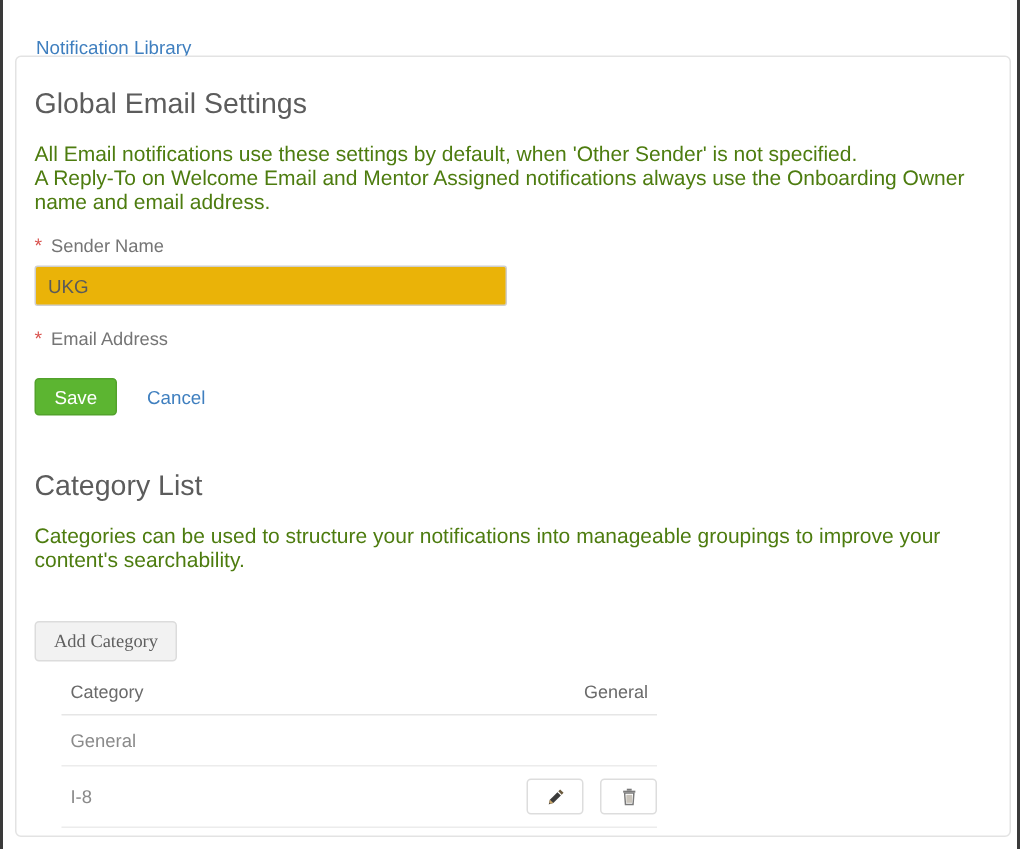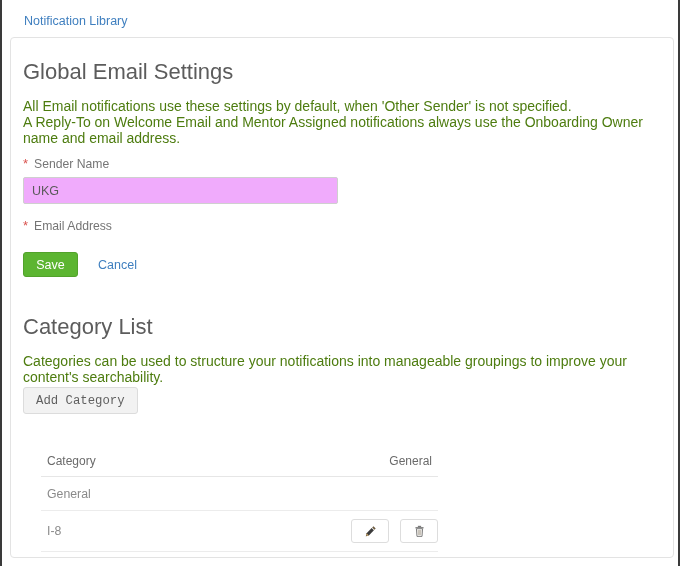--- a/index.html
+++ b/index.html
@@ -31,21 +31,21 @@
     position: absolute;
     top: 5px;
     left: 8px;
     width: 664px;
     height: 33px;
     display: flex;
     align-items: stretch;
   }
   .tab {
     display: flex;
-    align-items: center;
+    align-items: flex-end;
     justify-content: center;
     padding: 0 14px;
     font-size: 12.5px;
     line-height: 1;
     background: #ffffff;
     cursor: pointer;
     white-space: nowrap;
   }
   .tab-link {
     color: #3f7fbf;
@@ -68,21 +68,21 @@
     width: 664px;
     height: 521px;
     background: #ffffff;
     border: 1px solid #e3e3e3;
     border-radius: 4px;
     overflow: hidden;
   }
 
   .section-title {
     color: #5c5c5c;
-    font-size: 22px;
+    font-size: 19px;
     font-weight: normal;
     margin: 0;
   }
   .section-desc {
     color: #4d7c0f;
     font-size: 14px;
     line-height: 16px;
     margin: 0;
   }
 
@@ -112,21 +112,21 @@
     color: #d9534f;
     font-size: 13px;
     margin-right: 6px;
     line-height: 1;
   }
   .text-input {
     width: 315px;
     height: 27px;
     border: 1px solid #cfcfcf;
     border-radius: 2px;
-    background: #f0abfc;
+    background: #eab308;
     font-family: "Liberation Sans", sans-serif;
     font-size: 12.5px;
     color: #5a5a5a;
     padding: 0 8px;
     outline: none;
     display: block;
   }
   .field-hint {
     font-size: 11.8px;
     color: #7d7d7d;
@@ -163,26 +163,26 @@
 
   
   #category-list-section {
     position: absolute;
     top: 276px;
     left: 12px;
     right: 12px;
   }
   #category-list-title { margin-bottom: 13px; }
   #add-category-button {
-    margin-top: 2px;
+    margin-top: 33px;
     background: #f2f2f2;
     border: 1px solid #dcdcdc;
     border-radius: 3px;
     color: #5f5f5f;
-    font-family: Liberation Mono, monospace;
+    font-family: Liberation Serif, serif;
     font-size: 12.3px;
     height: 27px;
     padding: 0 12px;
     cursor: pointer;
   }
 
   
   #category-table {
     position: absolute;
     top: 410px;

